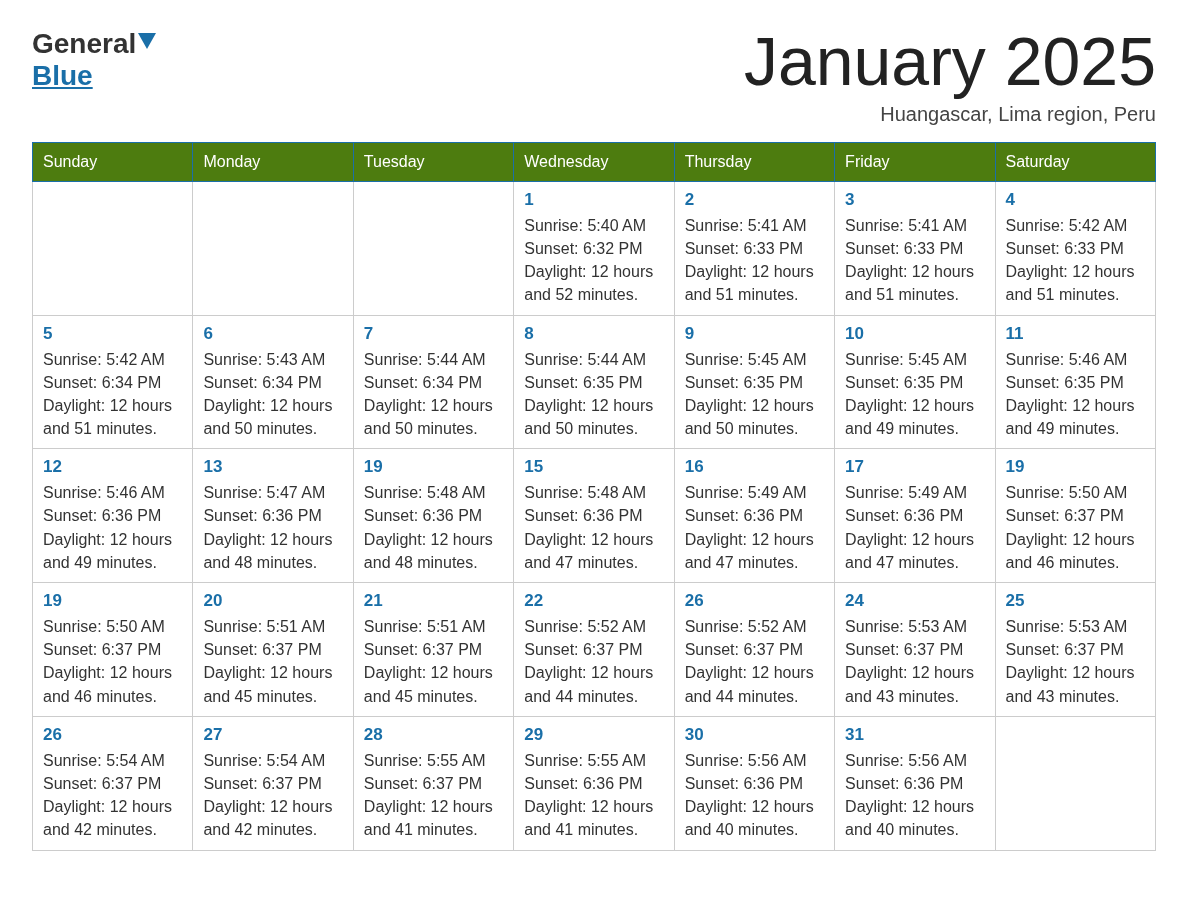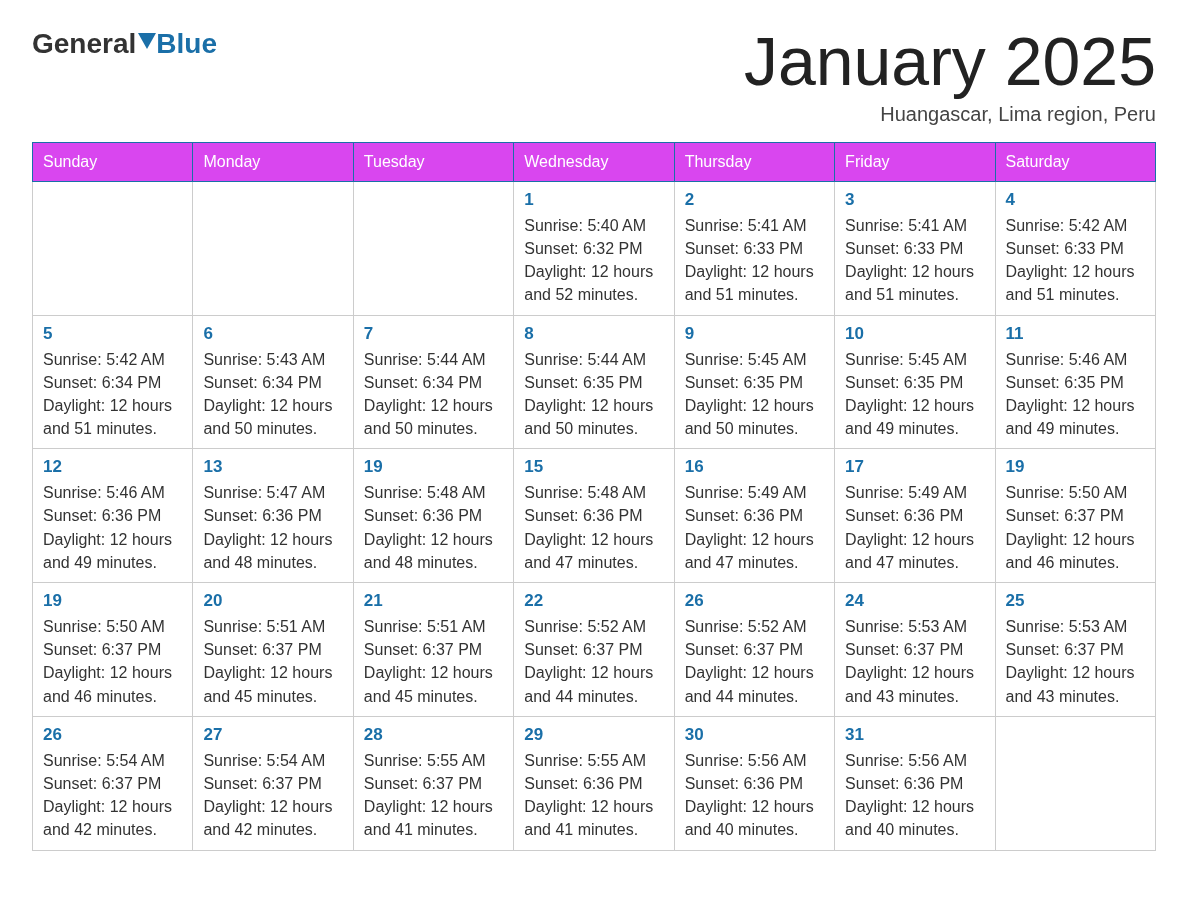--- a/index.html
+++ b/index.html
@@ -11,21 +11,21 @@
       min-height: 918px;
     }
     .header-row {
       display: flex;
       align-items: flex-start;
       justify-content: space-between;
       margin-bottom: 8px;
     }
     .logo {
       display: flex;
-      flex-direction: row;
+      flex-direction: column;
       align-items: flex-start;
       padding-top: 4px;
     }
     .title-block {
       text-align: right;
     }
     .page-title {
       font-size: 68px;
       font-weight: normal;
       color: #222;
@@ -36,21 +36,21 @@
       color: #444;
       margin-top: 4px;
     }
     table {
       width: 100%;
       border-collapse: collapse;
       margin-top: 16px;
       table-layout: fixed;
     }
     thead tr th {
-      background-color: #d946ef;
+      background-color: #4d7c0f;
       color: #ffffff;
       text-align: left;
       padding: 10px 10px;
       font-size: 16px;
       font-weight: normal;
       border: 1px solid #1a6fa8;
     }
     tbody tr td {
       vertical-align: top;
       padding: 8px 10px;
@@ -87,21 +87,21 @@
 <div class="header-row">
   <div class="logo">
     <div style="display:flex;align-items:center;">
       <span style="font-size:28px;font-weight:bold;color:#333;">General</span>
       <span style="display:inline-block;margin-left:2px;margin-bottom:2px;">
         <svg width="18" height="16" viewBox="0 0 18 16">
             <polygon points="0,0 18,0 9,16" fill="#1a6fa8"></polygon>
           </svg>
       </span>
     </div>
-    <span style="font-size:28px;font-weight:bold;color:#1a6fa8;margin-left:0;">Blue</span>
+    <span style="font-size:28px;font-weight:bold;color:#1a6fa8;margin-left:0;text-decoration:underline;">Blue</span>
   </div>
   <div class="title-block">
     <div class="page-title">January 2025</div>
     <div class="subtitle">Huangascar, Lima region, Peru</div>
   </div>
 </div>
 
 <table>
   <thead>
     <tr>

